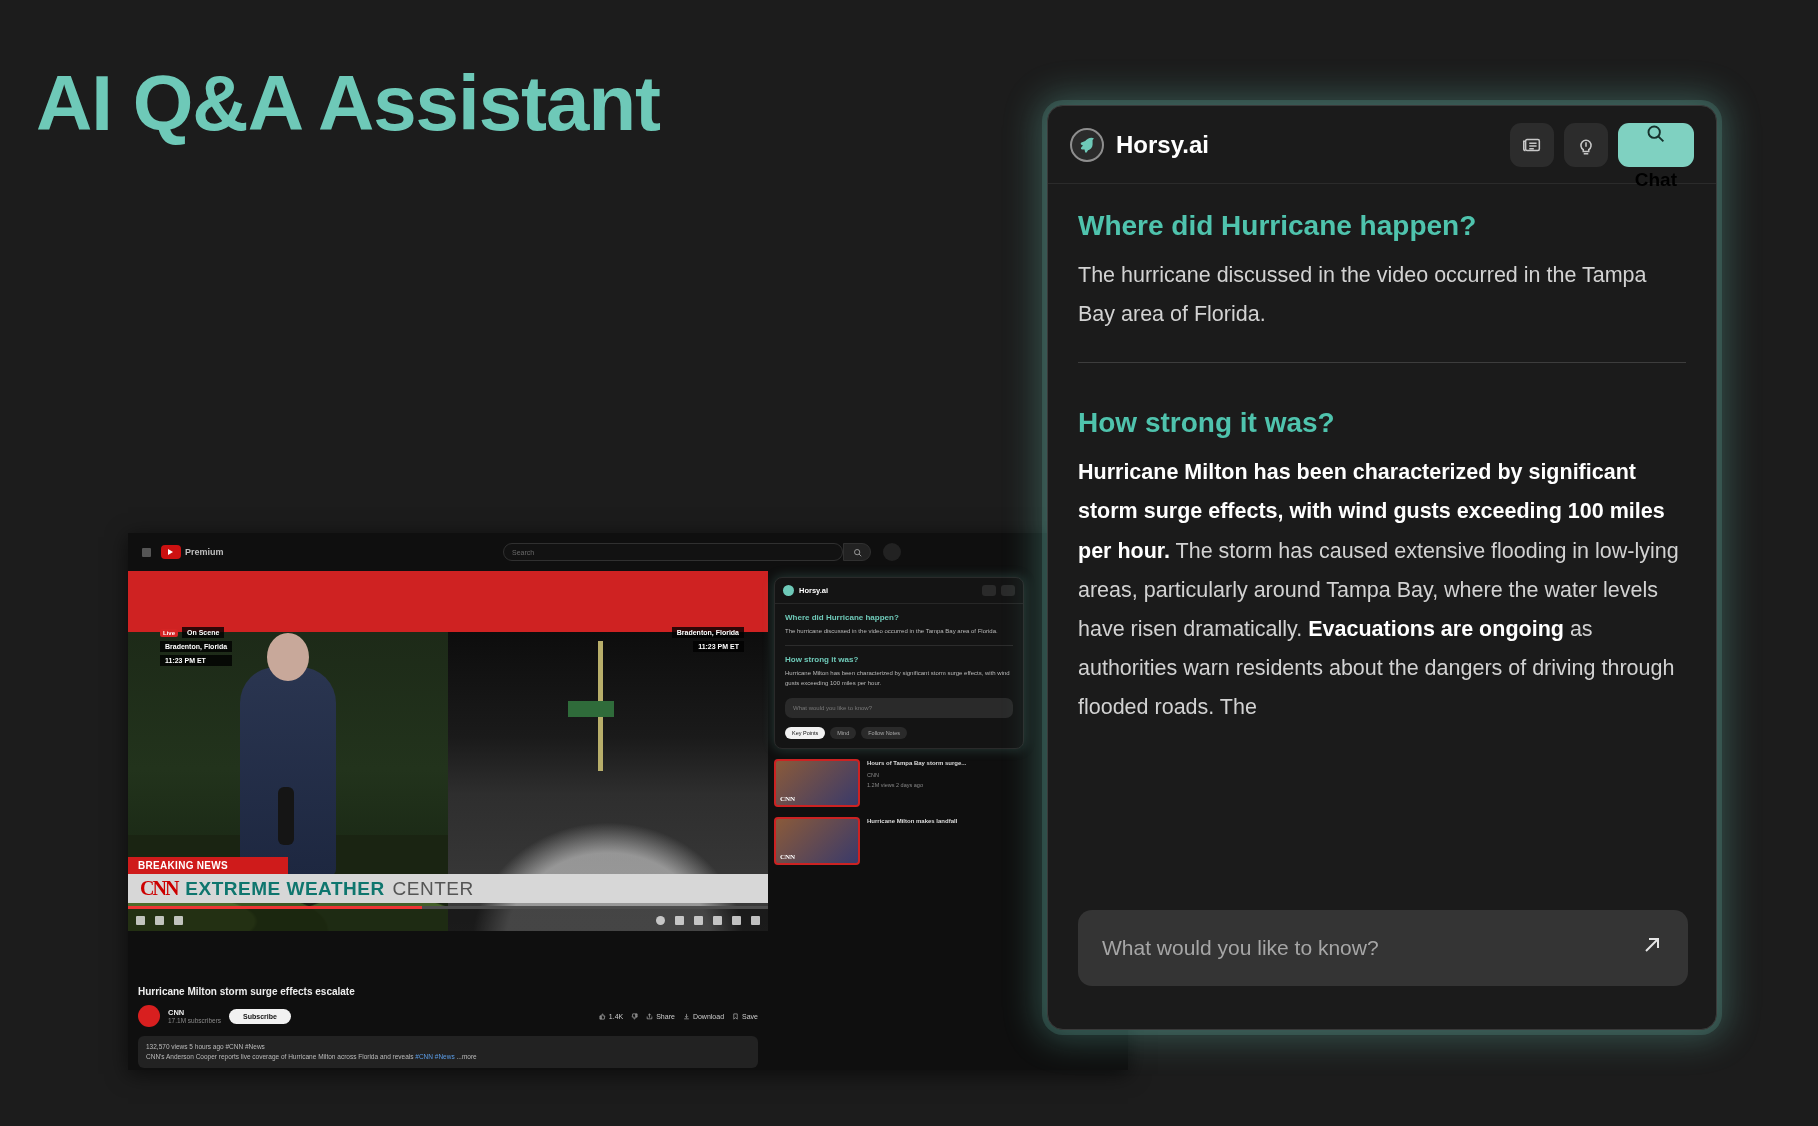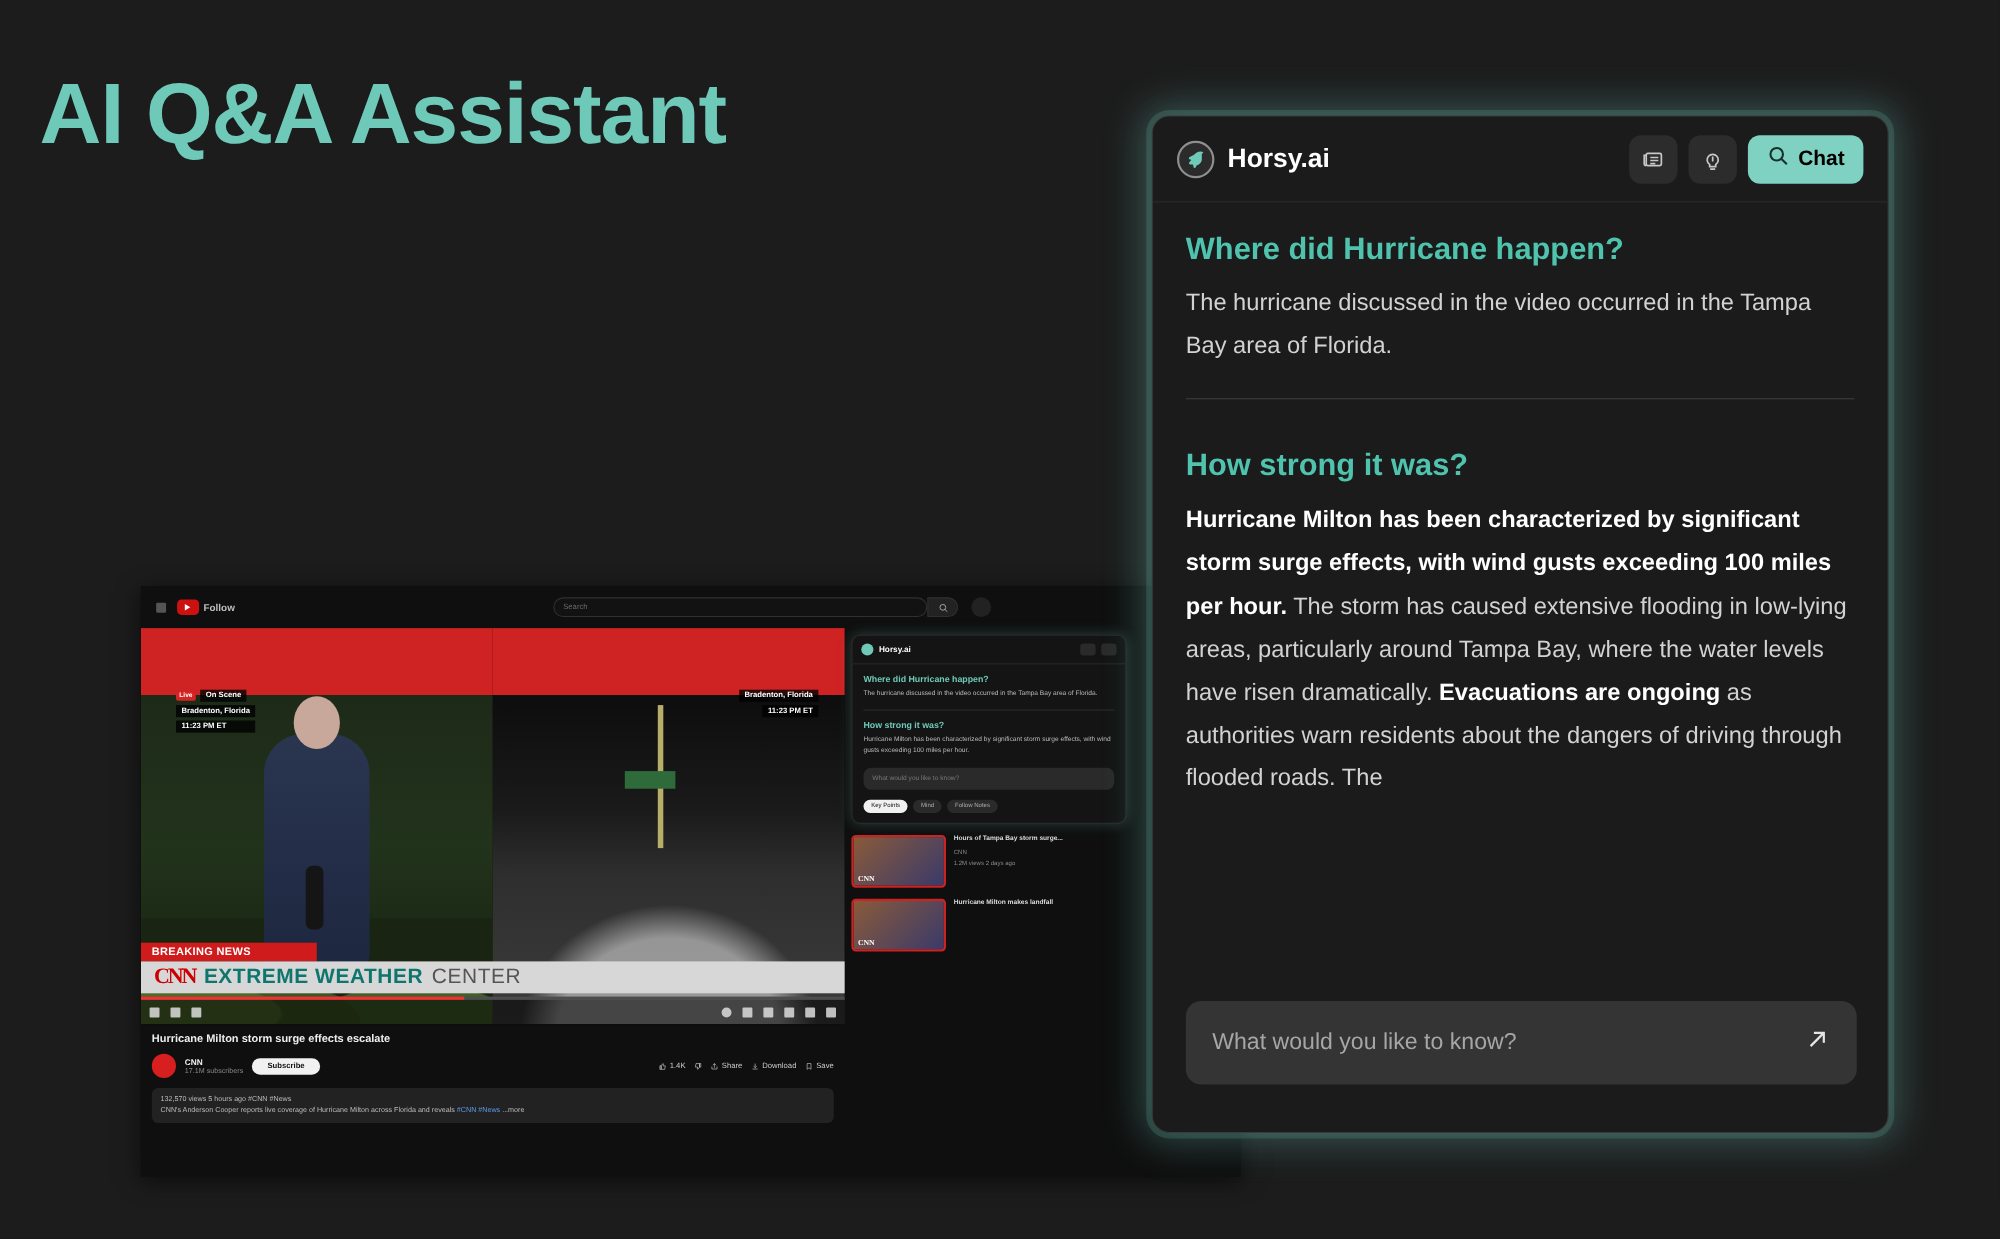--- a/index.html
+++ b/index.html
@@ -119,21 +119,21 @@
   .brand-light { color:#555; font-size:19px; font-weight:normal; letter-spacing:.5px;}
   .progress { position:absolute; left:0; bottom:22px; width:640px;height:3px;background:#4d4d4d; }
   .progress i { display:block; width:46%; height:3px; background:#e33; }
   .ctrl-row {
     position:absolute; left:0; bottom:0; width:640px;height:22px;
     display:flex;align-items:center;padding:0 8px;gap:10px;background:rgba(0,0,0,.55);
   }
   .ctrl { width:9px;height:9px;background:#ddd;opacity:.85;border-radius:1px; }
   .ctrl.round{border-radius:50%;}
   .ctrl-spacer{flex:1;}
-  .vid-meta { padding:8px 10px; }
+  .vid-meta { padding:8px 10px;margin-top:47px; }
   .vid-title { color:#eee; font-size:10px; font-weight:bold; }
   .chan-row { display:flex; align-items:center; gap:8px; margin-top:8px; }
   .chan-av { width:22px;height:22px;border-radius:50%;background:#d81f1f; }
   .chan-name { color:#eee; font-size:7.5px; font-weight:bold; }
   .chan-subs { color:#888; font-size:6.5px; }
   .sub-btn { background:#f1f1f1;color:#111;font-size:7px;font-weight:bold;padding:4px 14px;border-radius:10px; }
   .meta-spacer{flex:1;}
   .meta-chip{ color:#ccc; font-size:7px; display:flex;align-items:center;gap:3px;}
   .vid-desc { margin-top:9px; background:#222; border-radius:6px; padding:6px 8px; }
   .vid-desc p{color:#bbb;font-size:6.5px;line-height:1.5;}
@@ -186,22 +186,22 @@
   }
   .brand-name { color:#fff; font-size:24px; font-weight:bold; }
   .head-spacer { flex: 1; }
   .head-actions { display:flex; align-items:center; gap:10px; }
   .icon-btn {
     width: 44px; height: 44px; border-radius: 11px; background:#2c2c2c;
     display:flex;align-items:center;justify-content:center;
   }
   .chat-btn {
     height: 44px; border-radius: 11px; background:#7fd1c1;
-    display:flex;align-items:center;gap:8px;padding:0 17px;
-    color:#000000; font-size:19px; font-weight:bold;
+    display:flex;align-items:center;gap:20px;padding:0 17px;
+    color:#000000; font-size:19px; font-weight:bold;flex-direction:column;
   }
 
   .panel-body { position:relative; height: 846px; padding: 26px 30px 0 30px; overflow:hidden; }
   .qa-q { color:#4fc3ad; font-size:28px; font-weight:bold; margin-bottom:14px; }
   .qa-a { color:#d2d2d2; font-size:21.5px; line-height:1.82; }
   .qa-a b { color:#ffffff; font-weight:bold; }
   .qa-div { height:1px; background:#3d3d3d; margin:28px 0 44px 0; }
 
   .ask-box {
     position:absolute; left:30px; bottom:44px; width: 610px; height: 76px;
@@ -222,21 +222,21 @@
 <div id="stage">
 
   <div class="hero-title">AI Q&amp;A Assistant</div>
 
   <div class="video-shot">
 
     <div class="yt-top">
       <div class="yt-burger"></div>
       <div class="yt-logo">
         <div class="yt-logo-play"></div>
-        <span class="yt-logo-text">Follow</span>
+        <span class="yt-logo-text">Premium</span>
       </div>
       <div class="yt-search">
         <span>Search</span>
       </div>
       <div class="yt-search-btn">
         <svg width="9" height="9" viewBox="0 0 24 24" fill="none" stroke="#bbb" stroke-width="2">
             <circle cx="11" cy="11" r="7"></circle>
             <line x1="16" y1="16" x2="22" y2="22"></line>
           </svg>
       </div>

